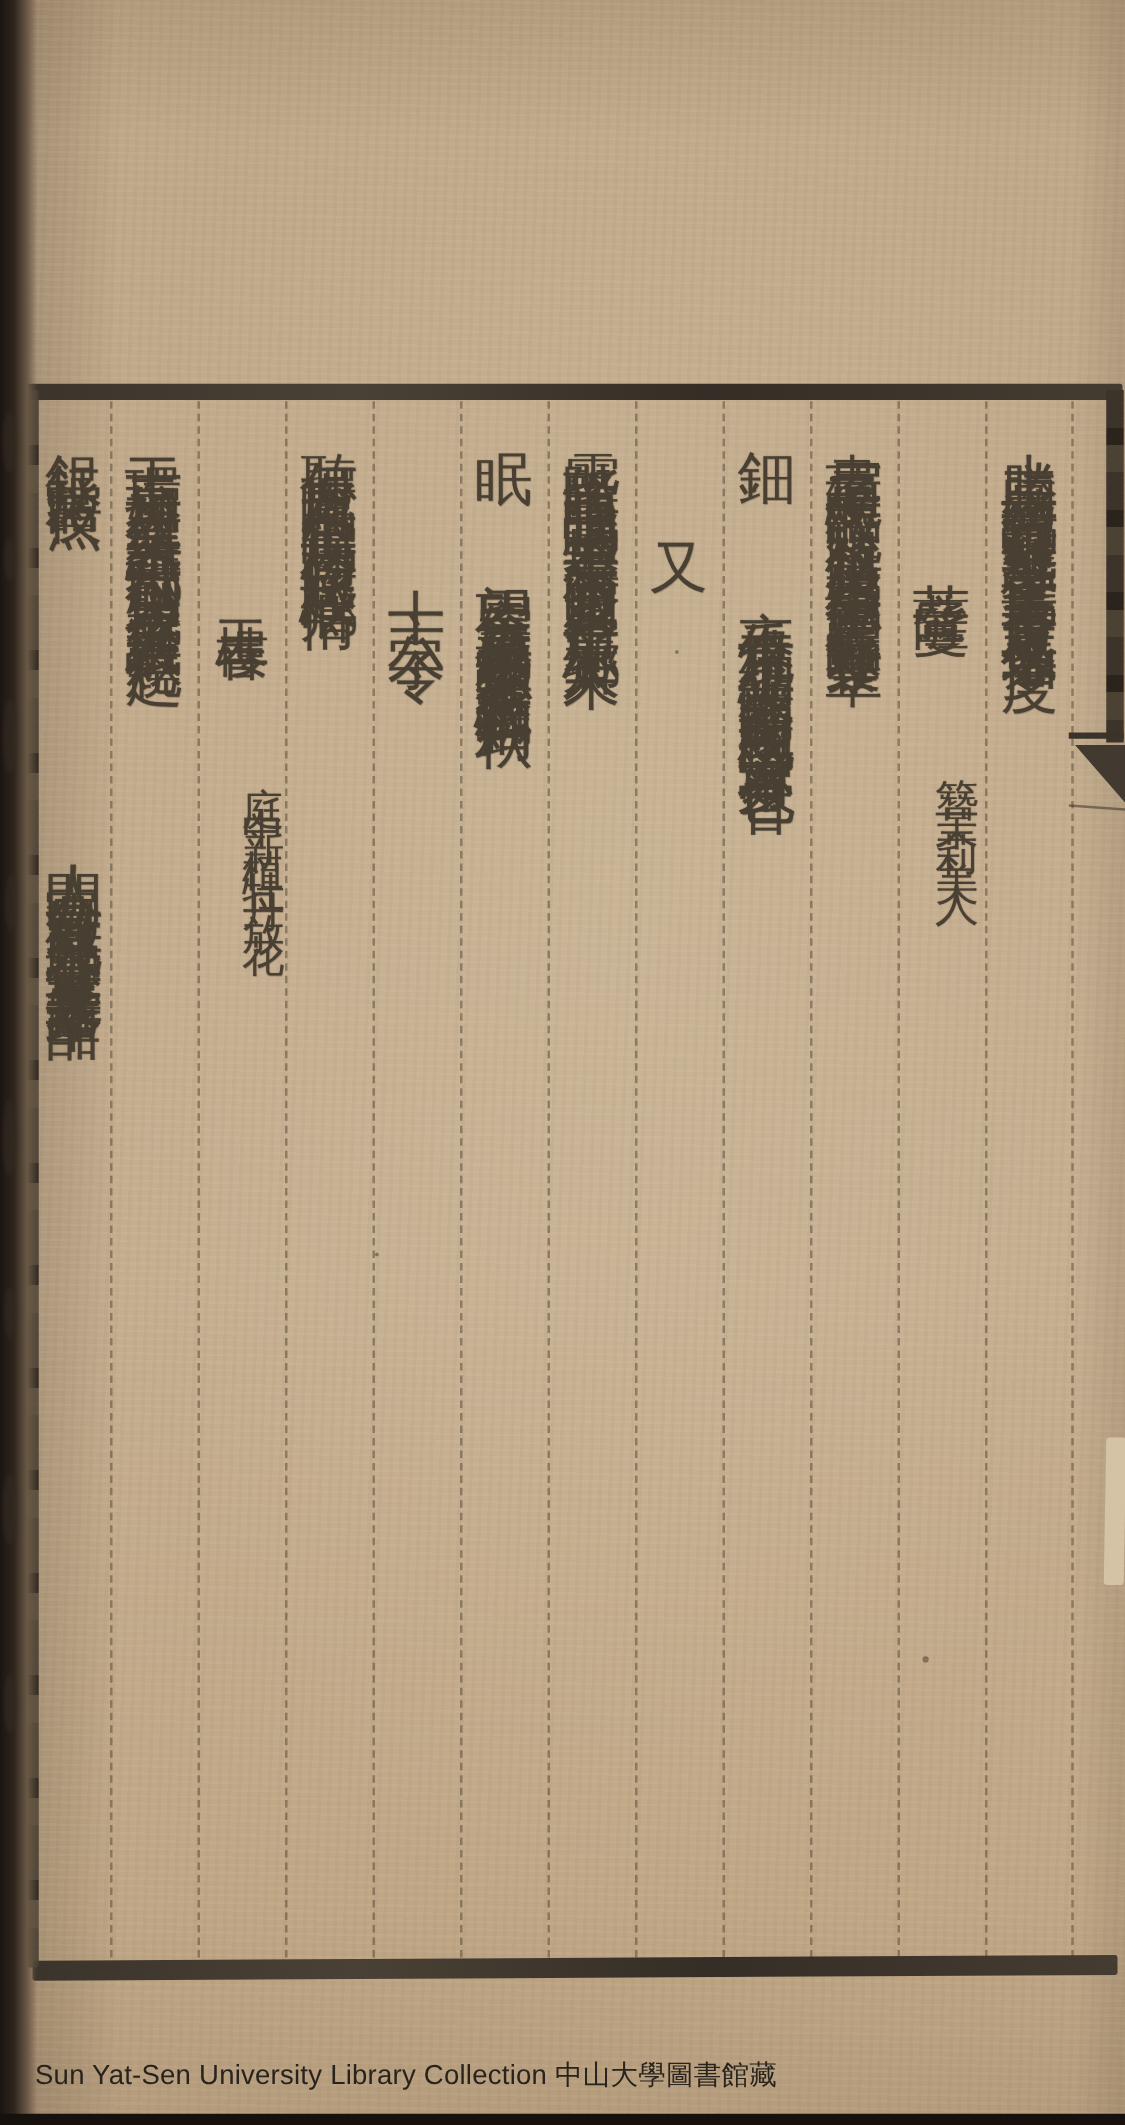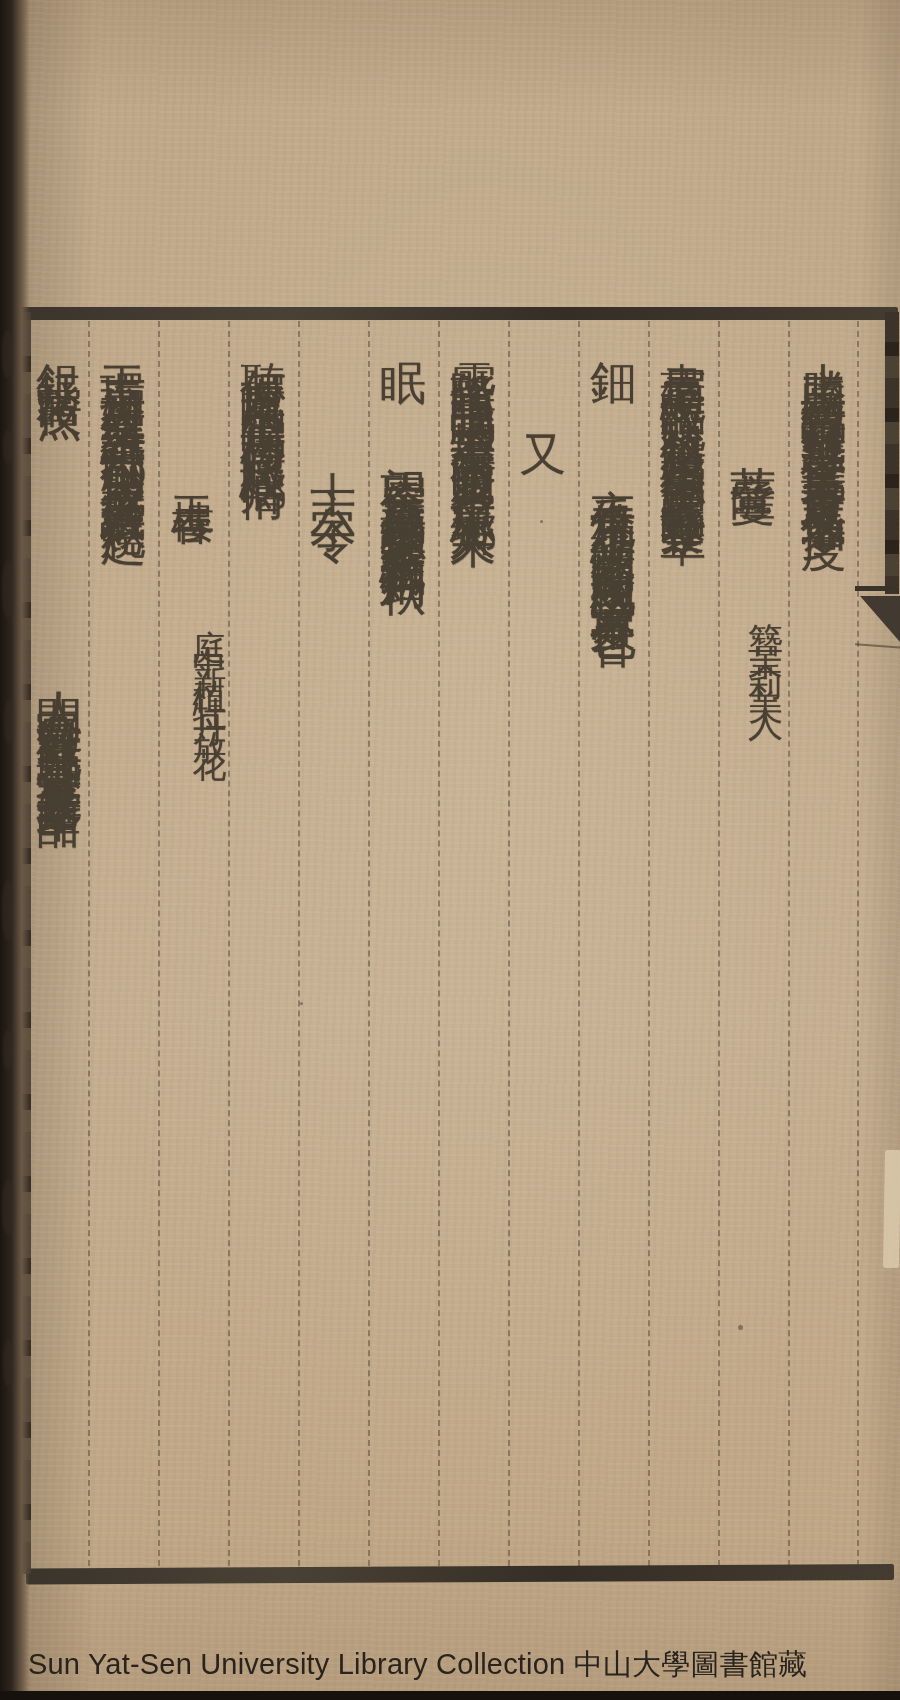--- a/index.html
+++ b/index.html
@@ -55,21 +55,21 @@
     text-shadow:0 0 1.1px rgba(62,54,43,.55), 0.5px 0.5px 0 rgba(62,54,43,.25);
   }
   .col-sep{
     position:absolute; top:321px; height:1245px; width:0;
     border-left:2px dashed rgba(82,69,52,.50);
   }
   .speck{ position:absolute; border-radius:50%; background:#4a3e30; opacity:.55; filter:blur(.6px); }
   .watermark{
     position:absolute; z-index:4; left:28px; top:1645px;
     font-family:"Liberation Sans","DejaVu Sans",sans-serif;
-    font-size:29px; color:#29231d; letter-spacing:.2px; white-space:nowrap;
+    font-size:22px; color:#29231d; letter-spacing:.2px; white-space:nowrap;
   }
   .bottom-strip{ position:absolute; z-index:4; left:0; top:1691px; width:900px; height:9px; background:var(--bottom_strip); }
 </style>
 </head>
 <body>
 
 <div class="scan">
 
   <div class="gutter">
     <div class="frag" style="left:2px;top:330px;width:11px;height:48px;"></div>

